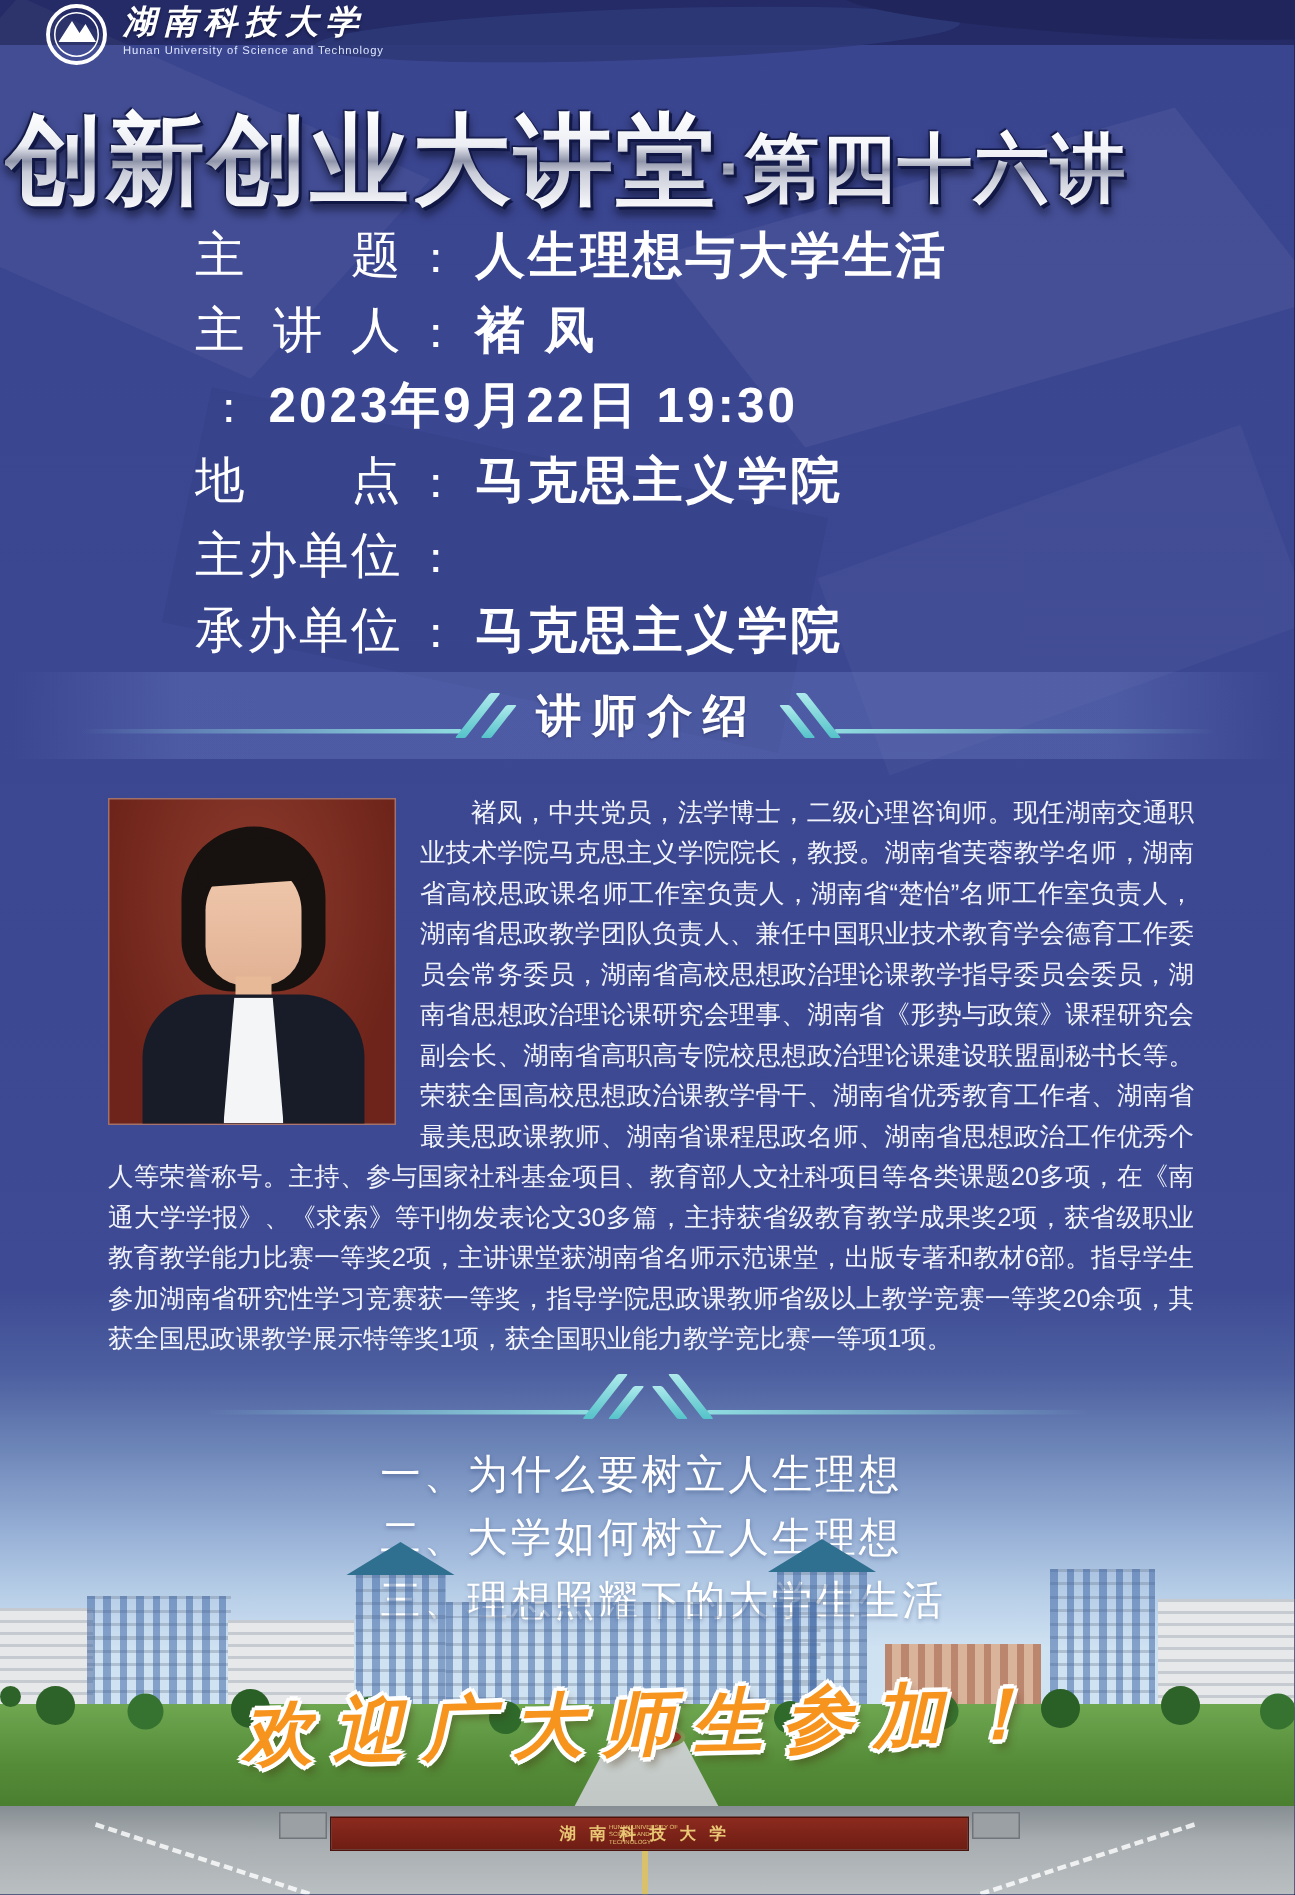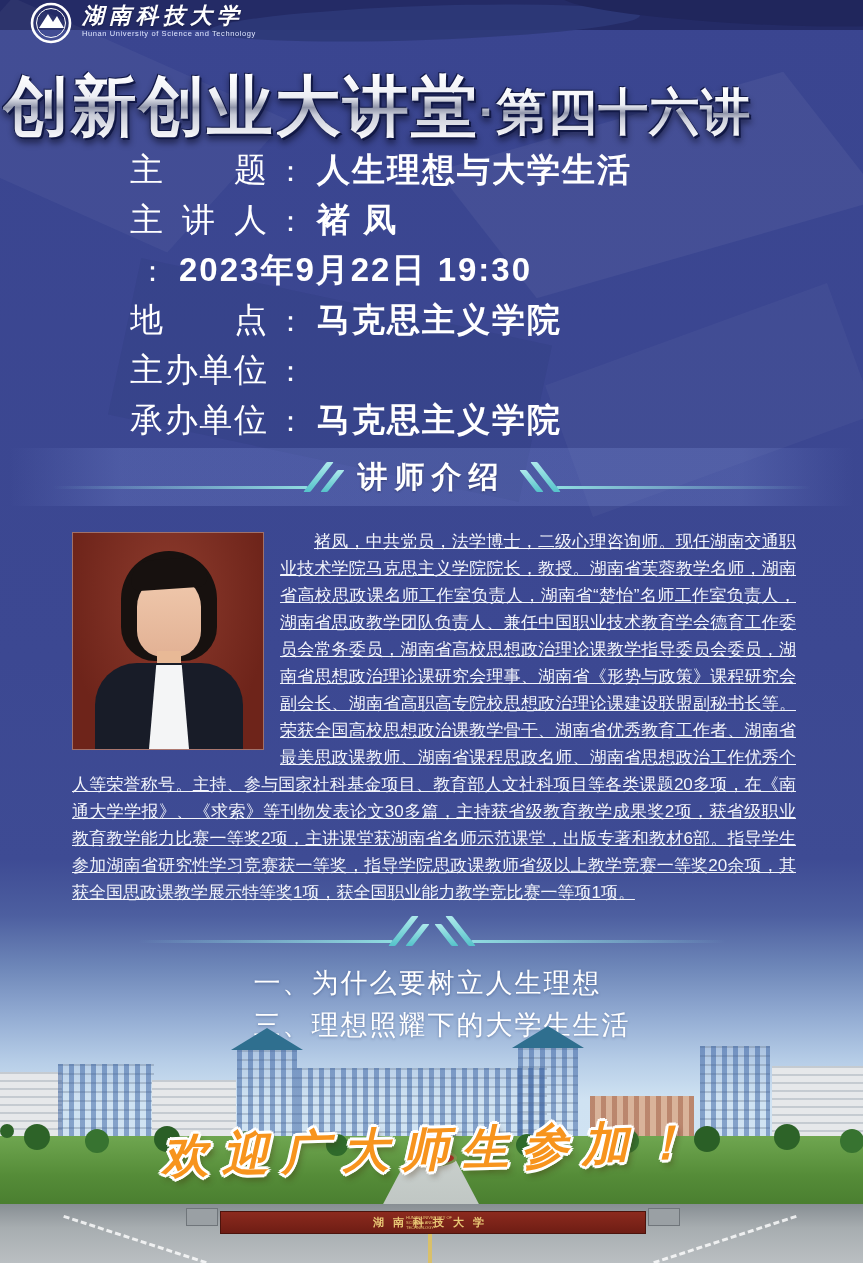--- a/index.html
+++ b/index.html
@@ -49,21 +49,21 @@
   .deco{display:flex;align-items:flex-end;gap:7px;position:relative;}
   .deco .line{height:3px;border-radius:2px;margin-bottom:3px;}
   .line-l{width:255px;background:linear-gradient(90deg,rgba(127,217,220,0),#8fdce0);}
   .line-r{width:255px;background:linear-gradient(90deg,#8fdce0,rgba(127,217,220,0));}
   .slash{width:7px;border-radius:1px;background:linear-gradient(180deg,#aeeaec,#55c3ca);}
   .deco-left .slash{transform:skewX(-38deg);}
   .deco-right .slash{transform:skewX(38deg);}
   .sl-tall{height:30px;}  .sl-short{height:22px;margin-bottom:0px;}
   
   .intro{position:absolute;left:72px;top:528px;width:724px;font-size:17px;line-height:27px;text-align:justify;color:#f2f4fb;}
-  .intro p{margin:0;text-indent:2em;text-decoration:underline;}
+  .intro p{margin:0;text-indent:2em;}
   .photo{float:left;width:190px;height:216px;margin:4px 16px 6px 0;position:relative;overflow:hidden;border:1px solid rgba(255,255,255,.35);background:radial-gradient(ellipse at 50% 30%,#8d3b2d 0%,#6e241a 75%);}
   .photo .hair{position:absolute;left:48px;top:18px;width:96px;height:110px;background:#17110f;border-radius:48px 48px 34px 34px;}
   .photo .face{position:absolute;left:64px;top:42px;width:64px;height:82px;background:linear-gradient(180deg,#f0c9ad,#e2b194);border-radius:32px 32px 26px 26px;}
   .photo .bangs{position:absolute;left:58px;top:26px;width:76px;height:30px;background:#17110f;border-radius:40px 40px 18px 14px;transform:rotate(-4deg);}
   .photo .neck{position:absolute;left:84px;top:118px;width:24px;height:18px;background:#e8b996;}
   .photo .suit{position:absolute;left:22px;top:130px;width:148px;height:90px;background:#181c28;border-radius:42px 42px 0 0;}
   .photo .shirt{position:absolute;left:76px;top:132px;width:40px;height:84px;background:#f4f5f6;clip-path:polygon(18% 0,82% 0,100% 100%,0 100%);}
   
   .lecture-list{position:absolute;left:0;top:962px;width:863px;display:flex;flex-direction:column;align-items:center;padding-left:12px;}
   .lecture-item{width:380px;font-size:27px;letter-spacing:2px;line-height:42px;color:#fff;text-shadow:0 1px 3px rgba(20,40,90,.35);font-weight:500;}
@@ -194,20 +194,21 @@
     </div>
     <div class="deco deco-right">
       <div class="slash sl-short"></div>
       <div class="slash sl-tall"></div>
       <div class="line line-r"></div>
     </div>
   </div>
 
   <div class="lecture-list">
     <div class="lecture-item">一、为什么要树立人生理想</div>
+    <div class="lecture-item">二、大学如何树立人生理想</div>
     <div class="lecture-item">三、理想照耀下的大学生生活</div>
   </div>
 
   <div class="campus">
 
     <div class="bld-plain" style="left:0;top:1072px;width:62px;height:66px;"></div>
     <div class="bld" style="left:58px;top:1064px;width:96px;height:74px;"></div>
     <div class="bld-plain" style="left:152px;top:1080px;width:84px;height:58px;"></div>
     <div class="roof" style="left:231px;top:1028px;border-left:36px solid transparent;border-right:36px solid transparent;border-bottom:22px solid #2f6f8f;"></div>
     <div class="bld" style="left:237px;top:1050px;width:60px;height:88px;"></div>

